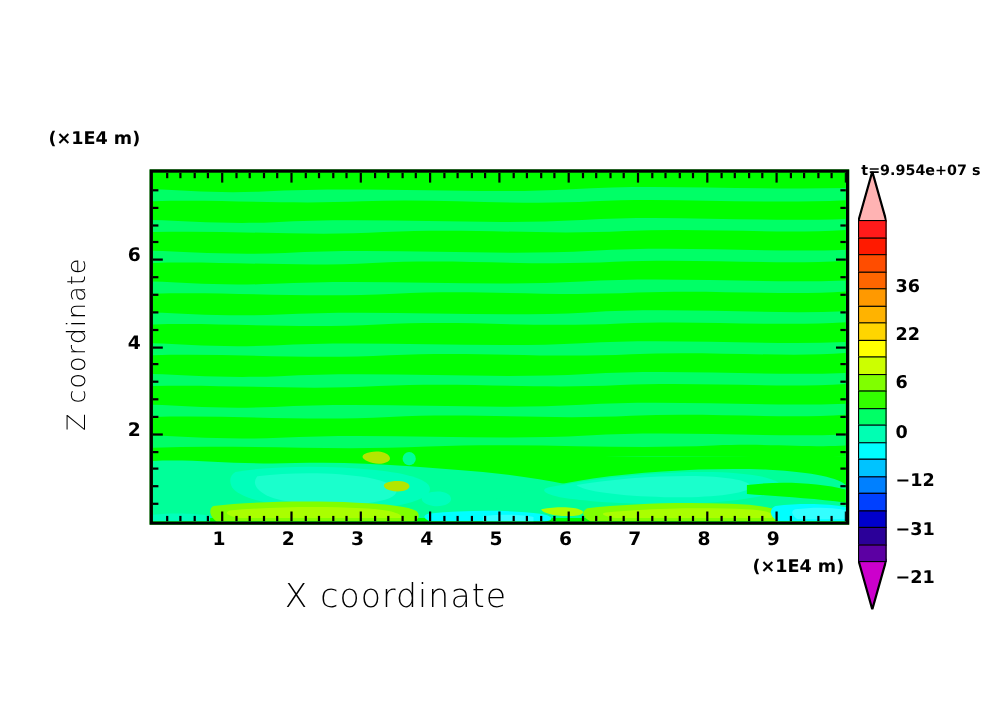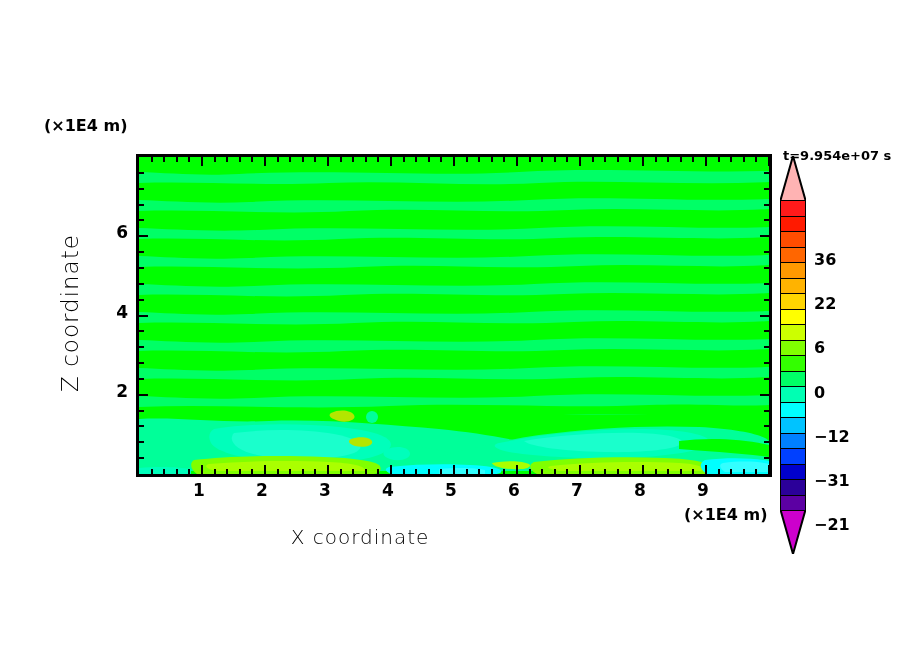--- a/index.html
+++ b/index.html
@@ -29,21 +29,21 @@
     left:684px;top:505px;font-size:16px;font-weight:700;
     font-family:"DejaVu Sans", sans-serif;
   }
   #timestamp{
     left:783px;top:148px;font-size:13px;font-weight:700;
     font-family:"DejaVu Sans", sans-serif;
   }
 
   #xlabel{
     left:0;top:525px;width:720px;text-align:center;
-    font-size:20px;font-weight:300;letter-spacing:1px;
+    font-size:30px;font-weight:300;letter-spacing:1px;
   }
   #ylabel{
     left:-40px;top:300px;width:220px;text-align:center;
     font-size:23px;font-weight:300;letter-spacing:1px;
     transform:rotate(-90deg);transform-origin:center center;
   }
 
   
   #plot{
     position:absolute;left:136px;top:154px;

